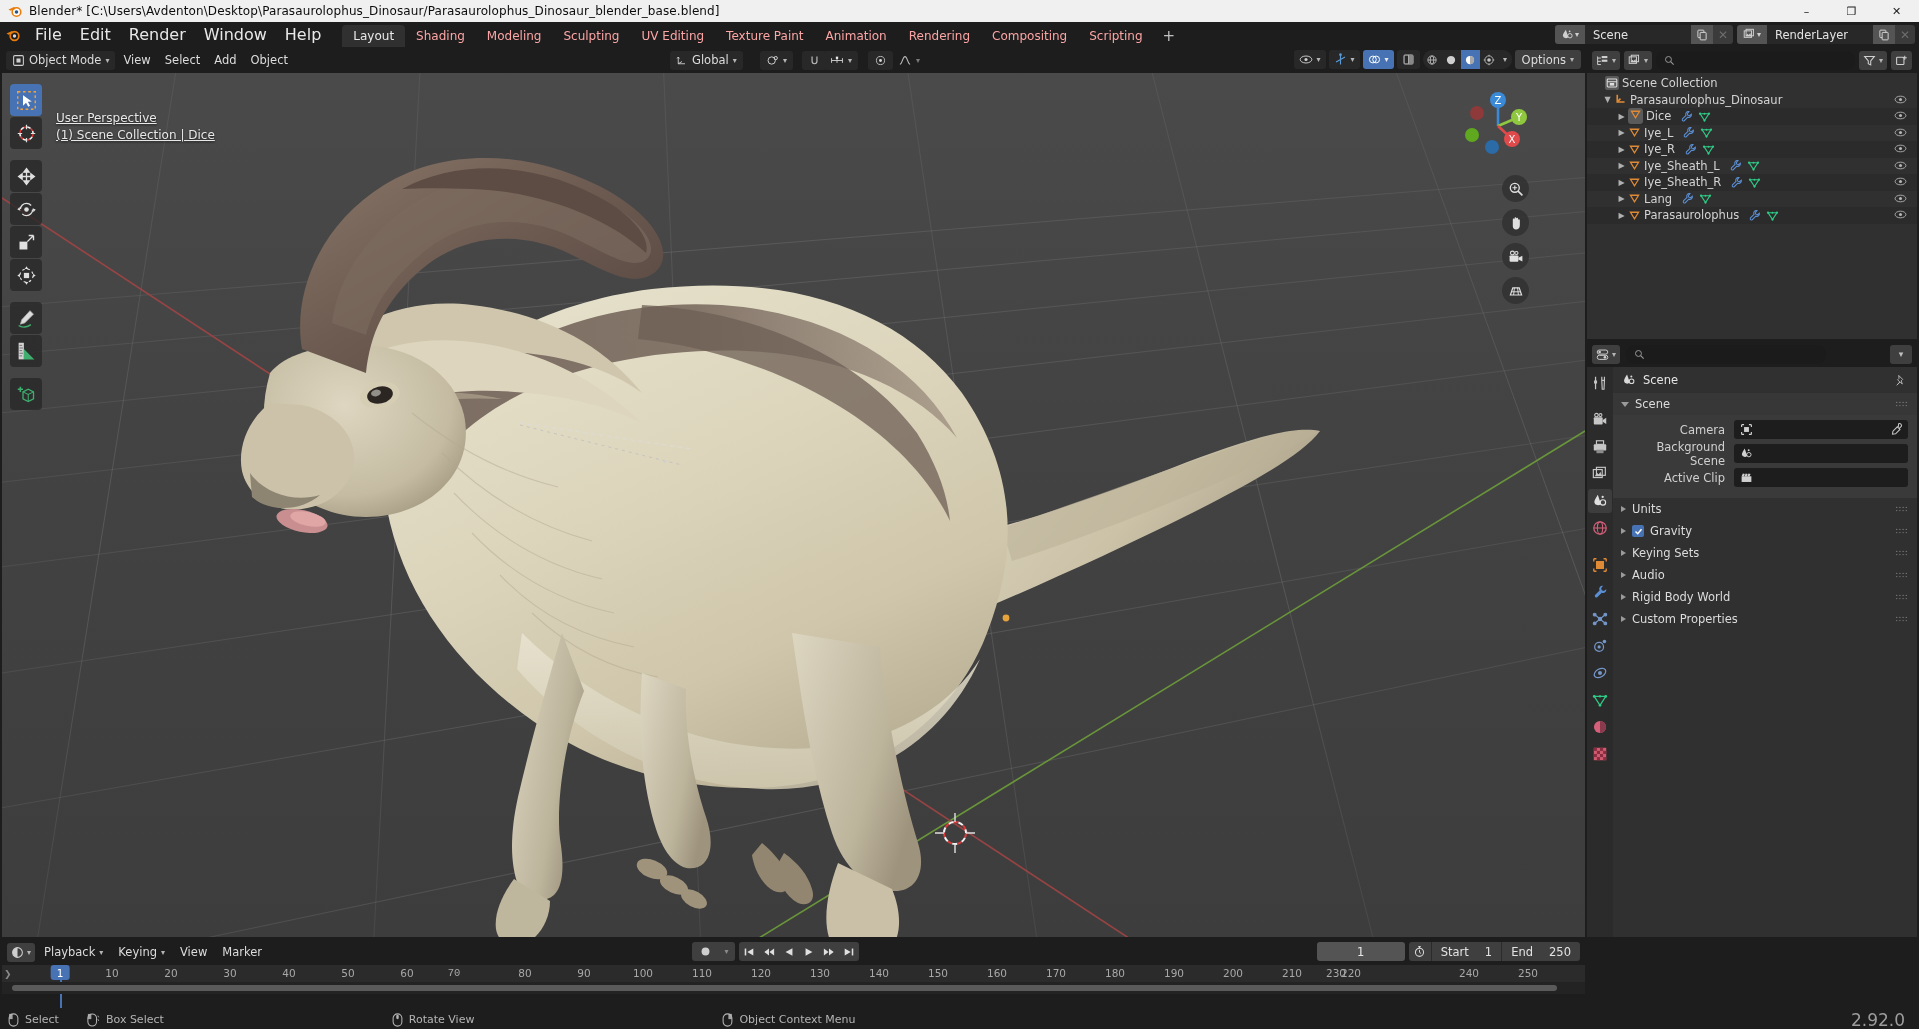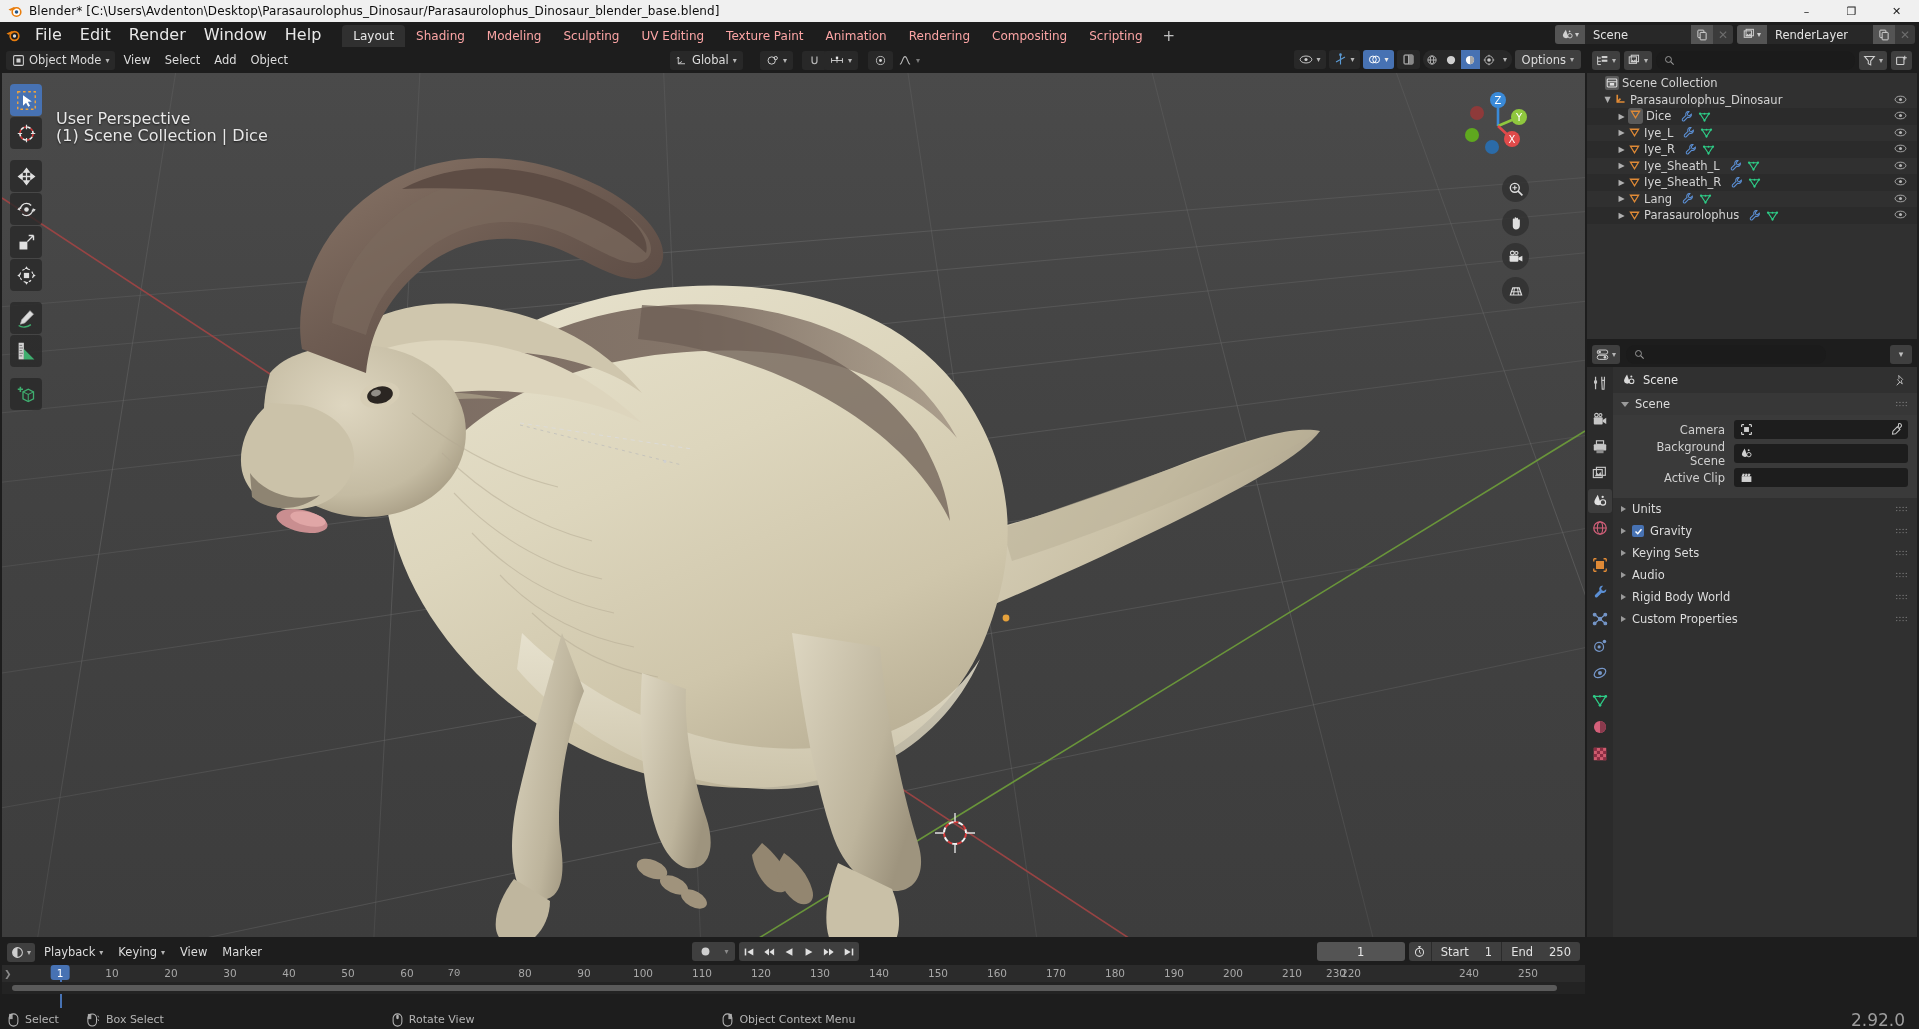--- a/index.html
+++ b/index.html
@@ -73,22 +73,22 @@
   .vp-canvas {
     position:absolute; top:26px; left:0; width:1583px; height:864px;
     overflow:hidden; background:#3b3b3b;
   }
 
   
   .vp-bg { position:absolute; inset:0;
     background:
       linear-gradient(180deg,#4a4a4a 0%,#434343 40%,#3d3d3d 100%);
   }
-  .vp-overlaytext { position:absolute; left:54px; top:37px; font-size:16px; color:#e8e8e8;
-                    line-height:17px; text-shadow:0 1px 2px rgba(0,0,0,.65); pointer-events:none;}
+  .vp-overlaytext { position:absolute; left:54px; top:37px; font-size:12px; color:#e8e8e8;
+                    line-height:17px; text-shadow:0 1px 2px rgba(0,0,0,.65); pointer-events:none;text-decoration:underline;}
 
   
   .vp-tools { position:absolute; left:8px; top:11px; width:32px;
               display:flex; flex-direction:column; gap:1px; }
   .tool { width:32px; height:32px; background:#282828cc; border-radius:4px;
           display:flex; align-items:center; justify-content:center; }
   .tool.active { background:#4772b3; }
   .tool-gap { height:9px; }
 
   

